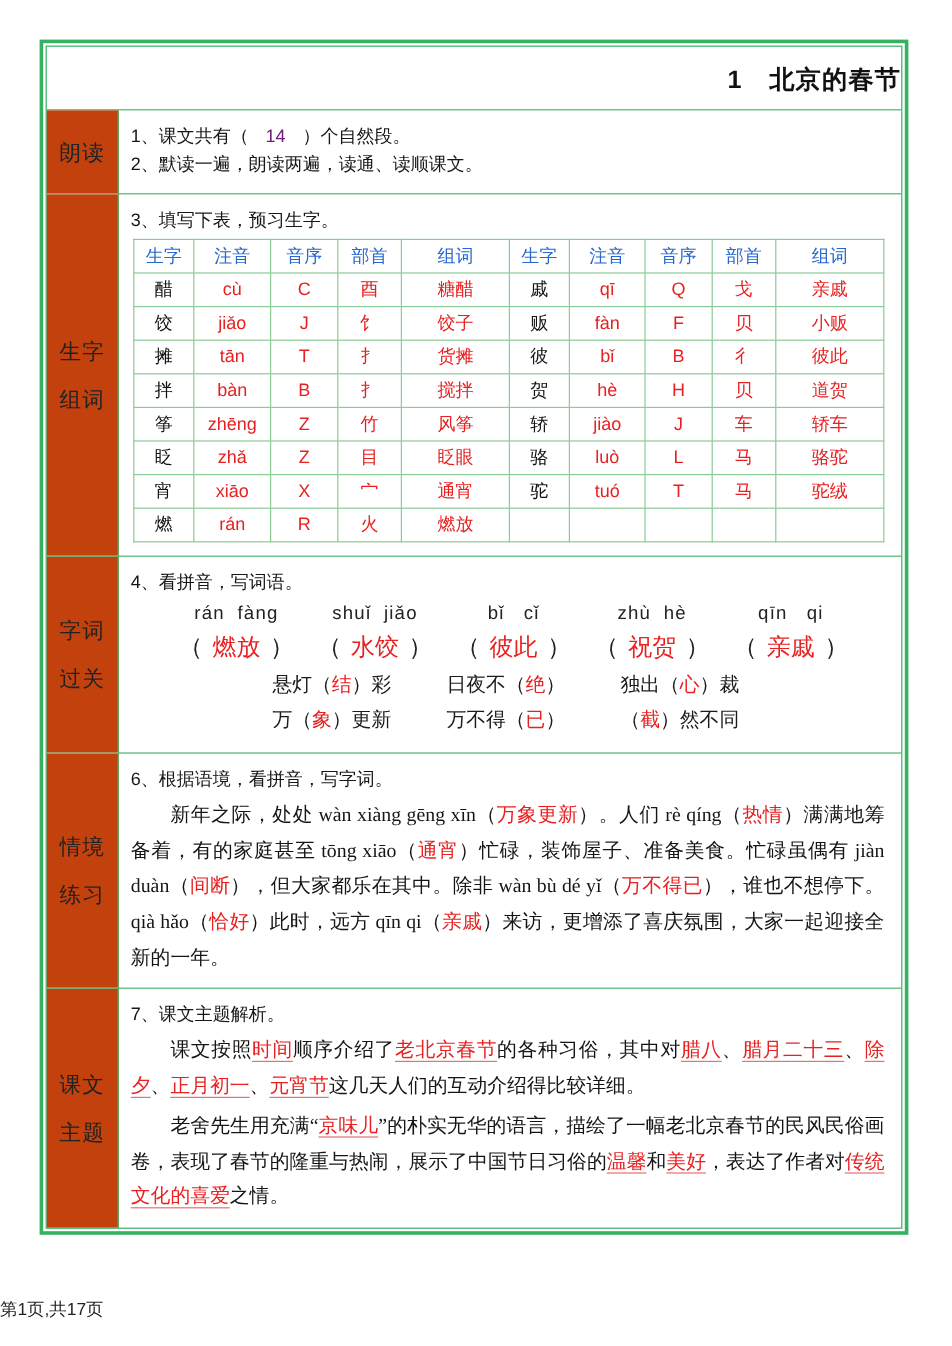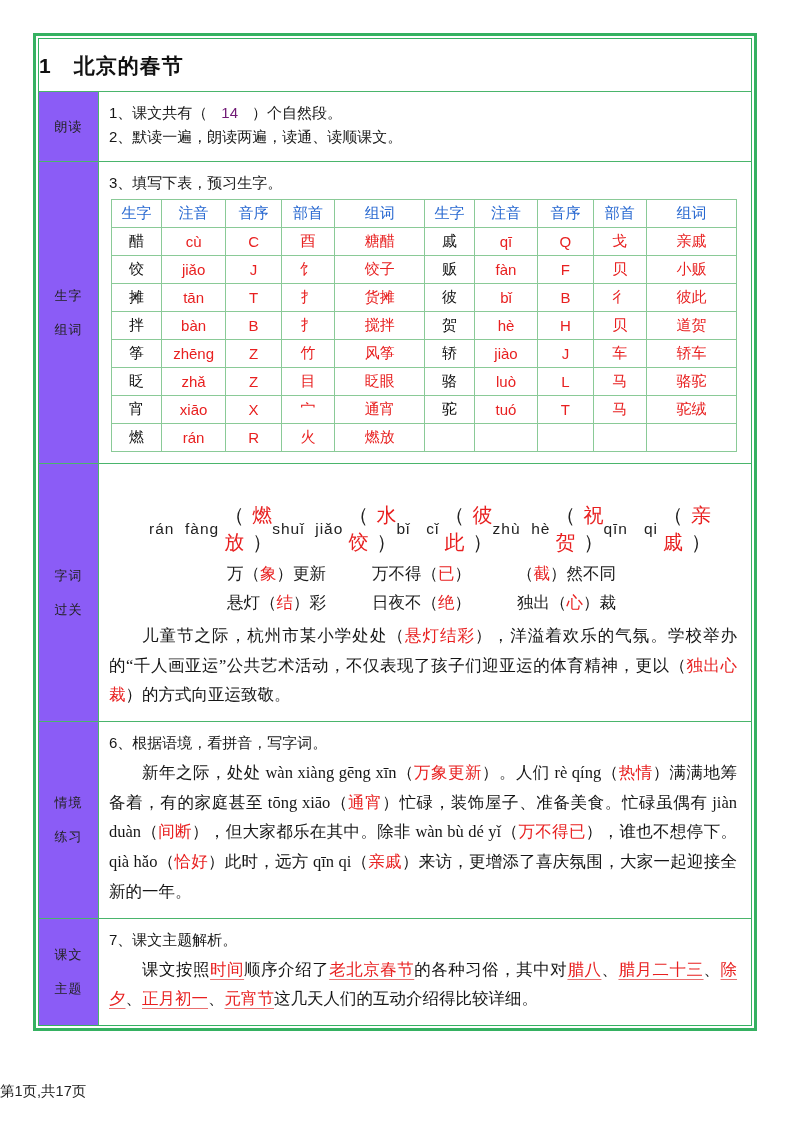--- a/index.html
+++ b/index.html
@@ -8,50 +8,50 @@
     font-family:"Liberation Sans",sans-serif;color:#1b1b1b;
     position:relative;overflow:hidden;
   }
   .sheet{
     position:absolute;left:38px;top:38px;width:714px;
     box-sizing:border-box;background:#fff;
     border:1.5px solid #35b161;
     outline:3.5px solid #35b161;outline-offset:2px;
   }
   .title-row{
-    text-align:left;font-size:21px;font-weight:bold;color:#111;
+    text-align:right;font-size:21px;font-weight:bold;color:#111;
     padding:13px 0 11px 0;border-bottom:1.5px solid #4ab56b;
     letter-spacing:1px;
   }
   .section{display:flex;border-bottom:1.5px solid #4ab56b;}
   .section:last-of-type{border-bottom:none;}
   .label-cell{
-    flex:0 0 59px;background:#8b5cf6;border-right:1.5px solid #4ab56b;
+    flex:0 0 59px;background:#c2410c;border-right:1.5px solid #4ab56b;
     display:flex;flex-direction:column;justify-content:center;align-items:center;
-    font-size:13px;color:#222;gap:16px;letter-spacing:1px;
+    font-size:18px;color:#222;gap:16px;letter-spacing:1px;
   }
   .content-cell{flex:1;padding:7px 14px 9px 10px;min-width:0;}
   .q{font-size:15px;color:#161616;margin:5px 0;}
   .kai{font-family:"Liberation Serif",serif;}
   .rd{color:#e82020;}
   .u{text-decoration:underline;text-underline-offset:4px;text-decoration-color:#e87070;}
   .ans-num{color:#701a75;padding:0 14px;}
   .ans-pad{padding:0 8px;}
   
   table.hz{border-collapse:collapse;margin:6px 0 2px 2px;border:1.5px solid #6cbe80;}
   table.hz td,table.hz th{
     border:1px solid #8aca97;text-align:center;height:27px;
     font-size:15px;padding:0 2px;font-weight:normal;
   }
   table.hz th{color:#2667d0;}
   td.c-hz{color:#111;font-family:"Liberation Serif",serif;font-size:16px;}
   td.c-rd{color:#e82020;}
   
   .py-row{display:flex;justify-content:space-between;padding:3px 30px 0 40px;}
-  .py-item{display:flex;flex-direction:row;align-items:center;gap:5px;margin-top:28px;}
+  .py-item{display:flex;flex-direction:column;align-items:center;gap:5px;}
   .py{font-size:15.5px;color:#222;letter-spacing:1px;white-space:pre;}
   .blank{font-size:20px;color:#222;}
   
   .idiom-row{display:flex;gap:46px;margin:7px 0 7px 118px;font-size:16.5px;}
   .idiom-row .kai{white-space:pre;}
   
   .para{
     font-family:"Liberation Serif",serif;font-size:16.5px;line-height:1.8;
     text-indent:2em;margin:3px 0 2px 0;color:#151515;text-align:justify;
   }
@@ -210,20 +210,21 @@
         </table>
     </div>
   </div>
 
   <div class="section">
     <div class="label-cell">
       <div>字词</div>
       <div>过关</div>
     </div>
     <div class="content-cell">
+      <div class="q">4、看拼音，写词语。</div>
       <div class="py-row">
         <div class="py-item">
           <span class="py">rán  fàng</span>
           <span class="blank"><span>（</span><span class="rd kai ans-pad">燃放</span><span>）</span></span>
         </div>
         <div class="py-item">
           <span class="py">shuǐ  jiǎo</span>
           <span class="blank"><span>（</span><span class="rd kai ans-pad">水饺</span><span>）</span></span>
         </div>
         <div class="py-item">
@@ -231,32 +232,31 @@
           <span class="blank"><span>（</span><span class="rd kai ans-pad">彼此</span><span>）</span></span>
         </div>
         <div class="py-item">
           <span class="py">zhù  hè</span>
           <span class="blank"><span>（</span><span class="rd kai ans-pad">祝贺</span><span>）</span></span>
         </div>
         <div class="py-item">
           <span class="py">qīn   qi</span>
           <span class="blank"><span>（</span><span class="rd kai ans-pad">亲戚</span><span>）</span></span>
         </div>
+      </div>
+      <div class="idiom-row">
+        <span class="kai"><span>悬灯（</span><span class="rd">结</span><span>）彩</span></span>
+        <span class="kai"><span>日夜不（</span><span class="rd">绝</span><span>）</span></span>
+        <span class="kai"><span>独出（</span><span class="rd">心</span><span>）裁</span></span>
       </div>
       <div class="idiom-row">
         <span class="kai"><span>万（</span><span class="rd">象</span><span>）更新</span></span>
         <span class="kai"><span>万不得（</span><span class="rd">已</span><span>）</span></span>
         <span class="kai"><span>（</span><span class="rd">截</span><span>）然不同</span></span>
       </div>
-      <div class="idiom-row">
-        <span class="kai"><span>悬灯（</span><span class="rd">结</span><span>）彩</span></span>
-        <span class="kai"><span>日夜不（</span><span class="rd">绝</span><span>）</span></span>
-        <span class="kai"><span>独出（</span><span class="rd">心</span><span>）裁</span></span>
-      </div>
-      <p class="para"><span>儿童节之际，杭州市某小学处处（</span><span class="rd">悬灯结彩</span><span>），洋溢着欢乐的气氛。学校举办的“千人画亚运”公共艺术活动，不仅表现了孩子们迎亚运的体育精神，更以（</span><span class="rd">独出心裁</span><span>）的方式向亚运致敬。</span></p>
     </div>
   </div>
 
   <div class="section">
     <div class="label-cell">
       <div>情境</div>
       <div>练习</div>
     </div>
     <div class="content-cell">
       <div class="q">6、根据语境，看拼音，写字词。</div>
@@ -265,18 +265,19 @@
   </div>
 
   <div class="section">
     <div class="label-cell">
       <div>课文</div>
       <div>主题</div>
     </div>
     <div class="content-cell">
       <div class="q">7、课文主题解析。</div>
       <p class="para"><span>课文按照</span><span class="rd u">时间</span><span>顺序介绍了</span><span class="rd u">老北京春节</span><span>的各种习俗，其中对</span><span class="rd u">腊八</span><span>、</span><span class="rd u">腊月二十三</span><span>、</span><span class="rd u">除夕</span><span>、</span><span class="rd u">正月初一</span><span>、</span><span class="rd u">元宵节</span><span>这几天人们的互动介绍得比较详细。</span></p>
+      <p class="para"><span>老舍先生用充满“</span><span class="rd u">京味儿</span><span>”的朴实无华的语言，描绘了一幅老北京春节的民风民俗画卷，表现了春节的隆重与热闹，展示了中国节日习俗的</span><span class="rd u">温馨</span><span>和</span><span class="rd u">美好</span><span>，表达了作者对</span><span class="rd u">传统文化的喜爱</span><span>之情。</span></p>
     </div>
   </div>
 
 </div>
 
 <div class="footer">第1页,共17页</div>
 
 </body></html>

